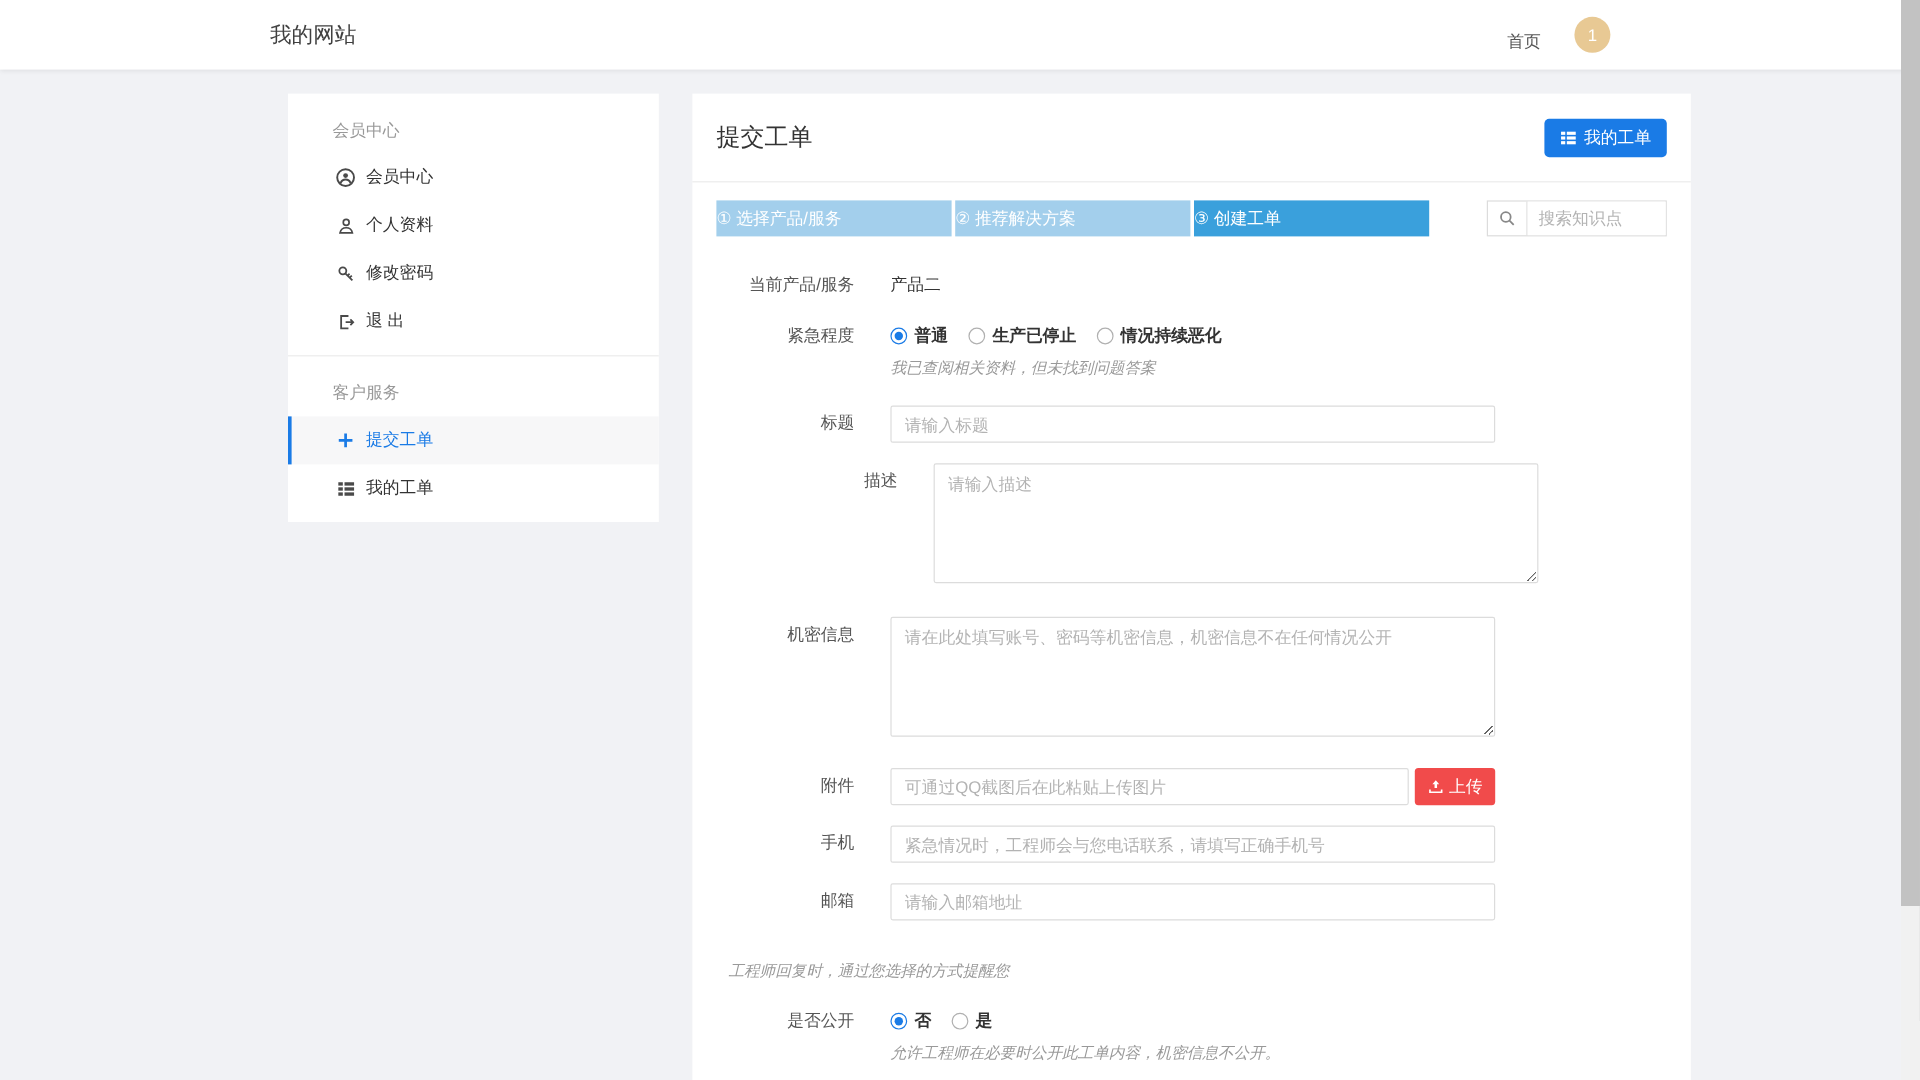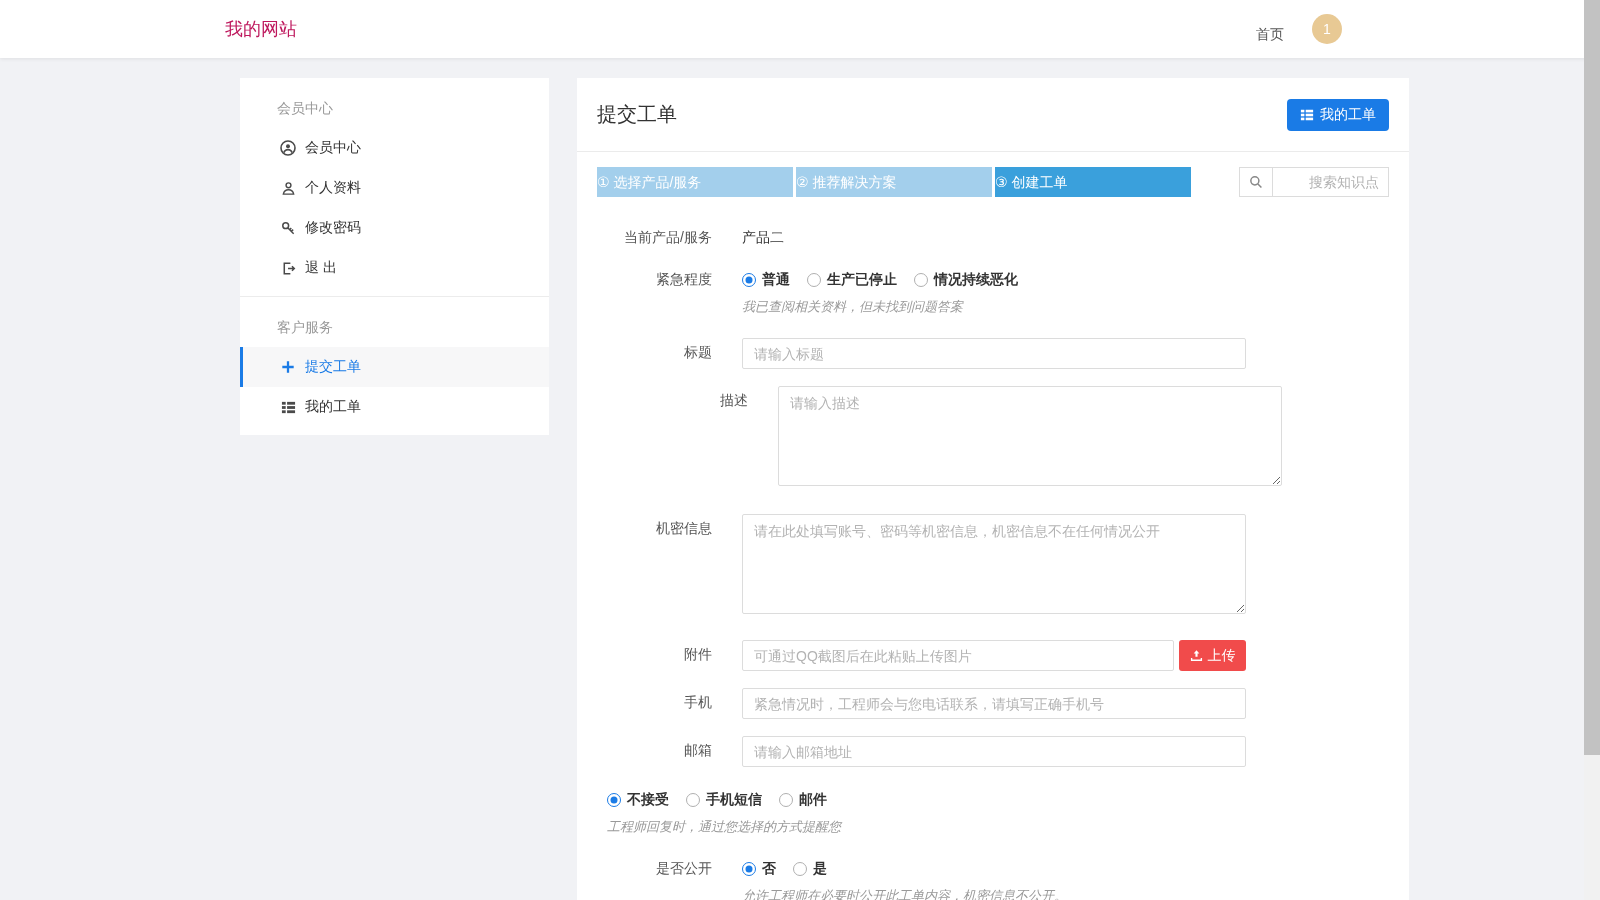--- a/index.html
+++ b/index.html
@@ -8,21 +8,21 @@
     background:#f1f2f5;
     font-family:"Liberation Sans","DejaVu Sans",sans-serif;
     font-size:14px; color:#333;
   }
   
   .topbar {
     height:58px; background:#fff; position:relative; z-index:5;
     box-shadow:0 1px 4px rgba(0,0,0,.08);
     display:flex; align-items:center;
   }
-  .logo { margin-left:225px; font-size:18px; color:#be185d; cursor:pointer; }
+  .logo { margin-left:225px; font-size:18px; color:#404040; cursor:pointer; }
   .topbar-right { margin-left:auto; margin-right:258px; display:flex; align-items:flex-end; }
   .nav-home { color:#555; cursor:pointer; }
   .avatar {
     width:30px; height:30px; border-radius:50%; background:#e8c994;
     color:#fff; font-size:14px; display:flex; align-items:center; justify-content:center;
     margin-left:28px; cursor:pointer;
   }
   
   .content { display:flex; align-items:flex-start; padding:20px 0 0 240px; }
   
@@ -63,21 +63,21 @@
   .searchbox {
     margin-left:auto; width:150px; height:30px; border:1px solid #dcdcdc;
     display:flex; align-items:stretch; background:#fff;
   }
   .search-icon-wrap {
     width:33px; display:flex; align-items:center; justify-content:center;
     border-right:1px solid #dcdcdc; color:#888; cursor:pointer;
   }
   .searchbox input {
     flex:1; min-width:0; border:none; outline:none; padding:0 9px;
-    font-size:14px; font-family:inherit; color:#333;text-align:right;
+    font-size:14px; font-family:inherit; color:#333;
   }
   
   .form { padding-top:2px; }
   .frow { display:flex; margin-bottom:17px; }
   .flabel { width:135px; text-align:right; color:#555; padding-top:6px; flex:none; }
   .frow.plain .flabel, .frow.radio-row .flabel { padding-top:0; }
   .fctrl { margin-left:30px; width:504px; }
   .fvalue { color:#333; }
   .frow.plain { align-items:center; margin-bottom:24px; }
   .frow.radio-row { margin-top:24px; margin-bottom:22px; }
@@ -307,34 +307,20 @@
 
       <div class="frow">
         <div class="flabel">邮箱</div>
         <div class="fctrl">
           <input class="text-input" type="text" placeholder="请输入邮箱地址" style="">
         </div>
       </div>
 
       <div class="frow radio-row">
         <div class="fctrl">
-          <div class="radio-group">
-            <span class="radio-opt checked">
-              <span class="radio-circle"></span>
-              <span class="radio-label">不接受</span>
-            </span>
-            <span class="radio-opt">
-              <span class="radio-circle"></span>
-              <span class="radio-label">手机短信</span>
-            </span>
-            <span class="radio-opt">
-              <span class="radio-circle"></span>
-              <span class="radio-label">邮件</span>
-            </span>
-          </div>
           <div class="hint">工程师回复时，通过您选择的方式提醒您</div>
         </div>
       </div>
 
       <div class="frow radio-row" style="margin-bottom:0;">
         <div class="flabel">是否公开</div>
         <div class="fctrl">
           <div class="radio-group">
             <span class="radio-opt checked">
               <span class="radio-circle"></span>

